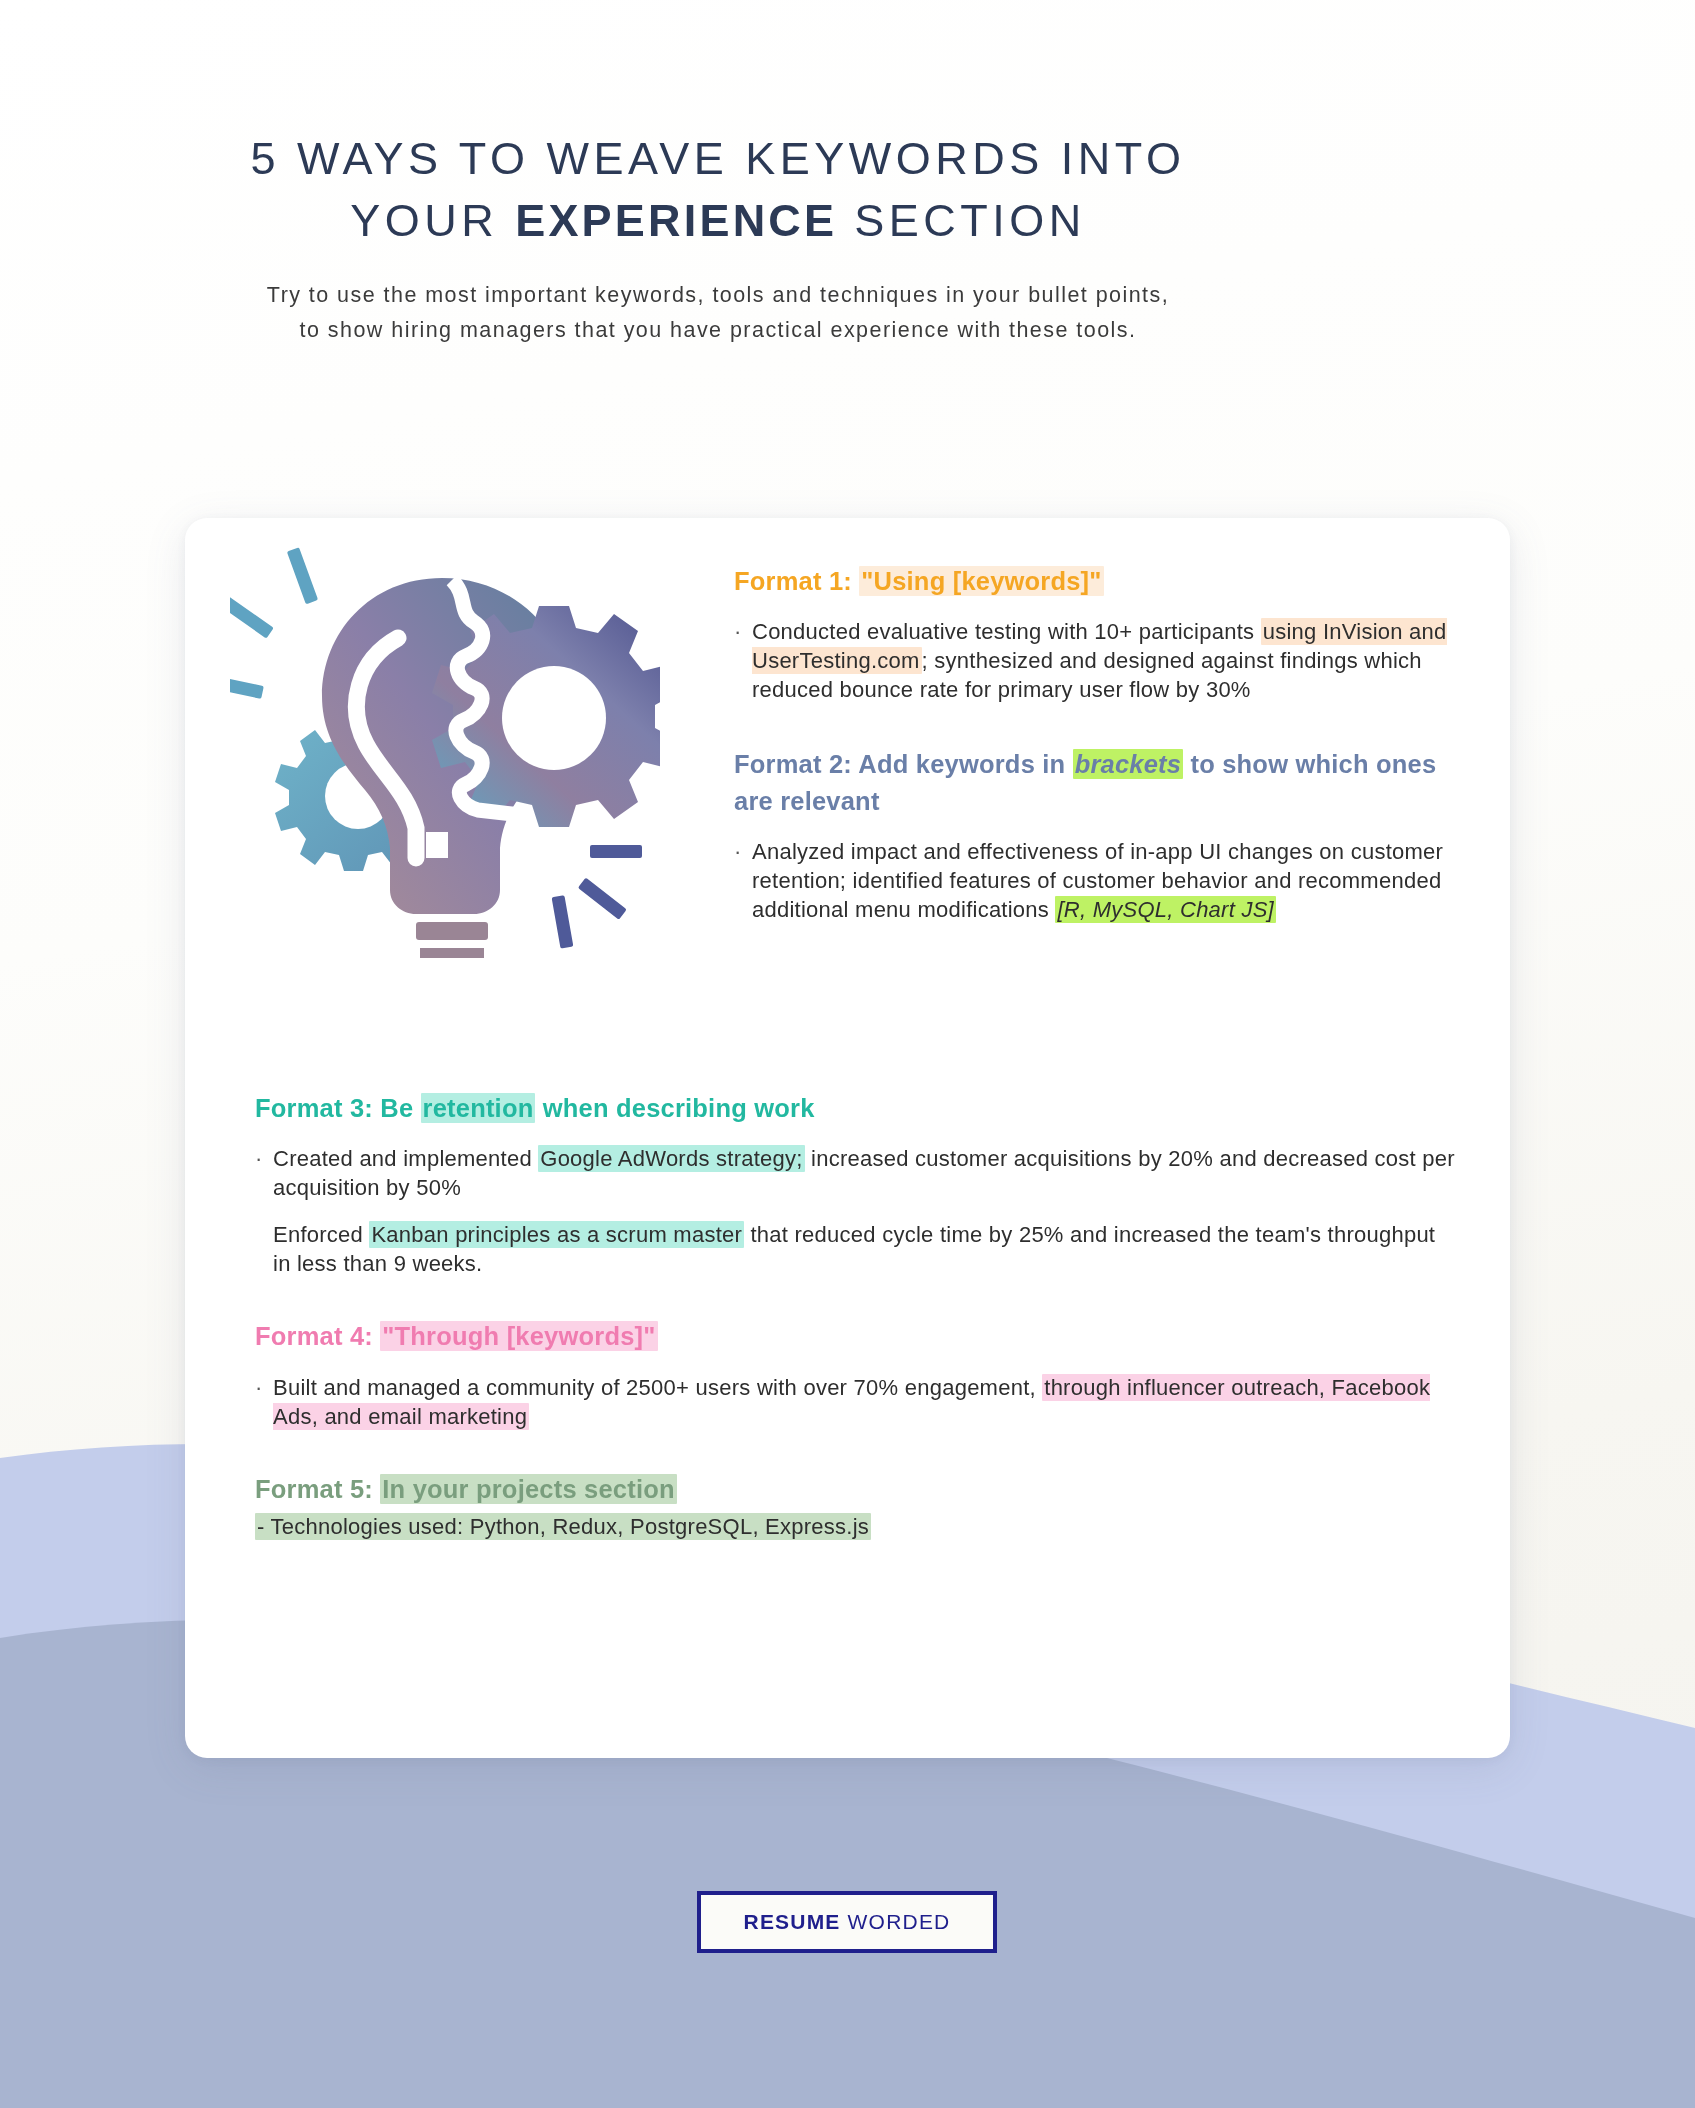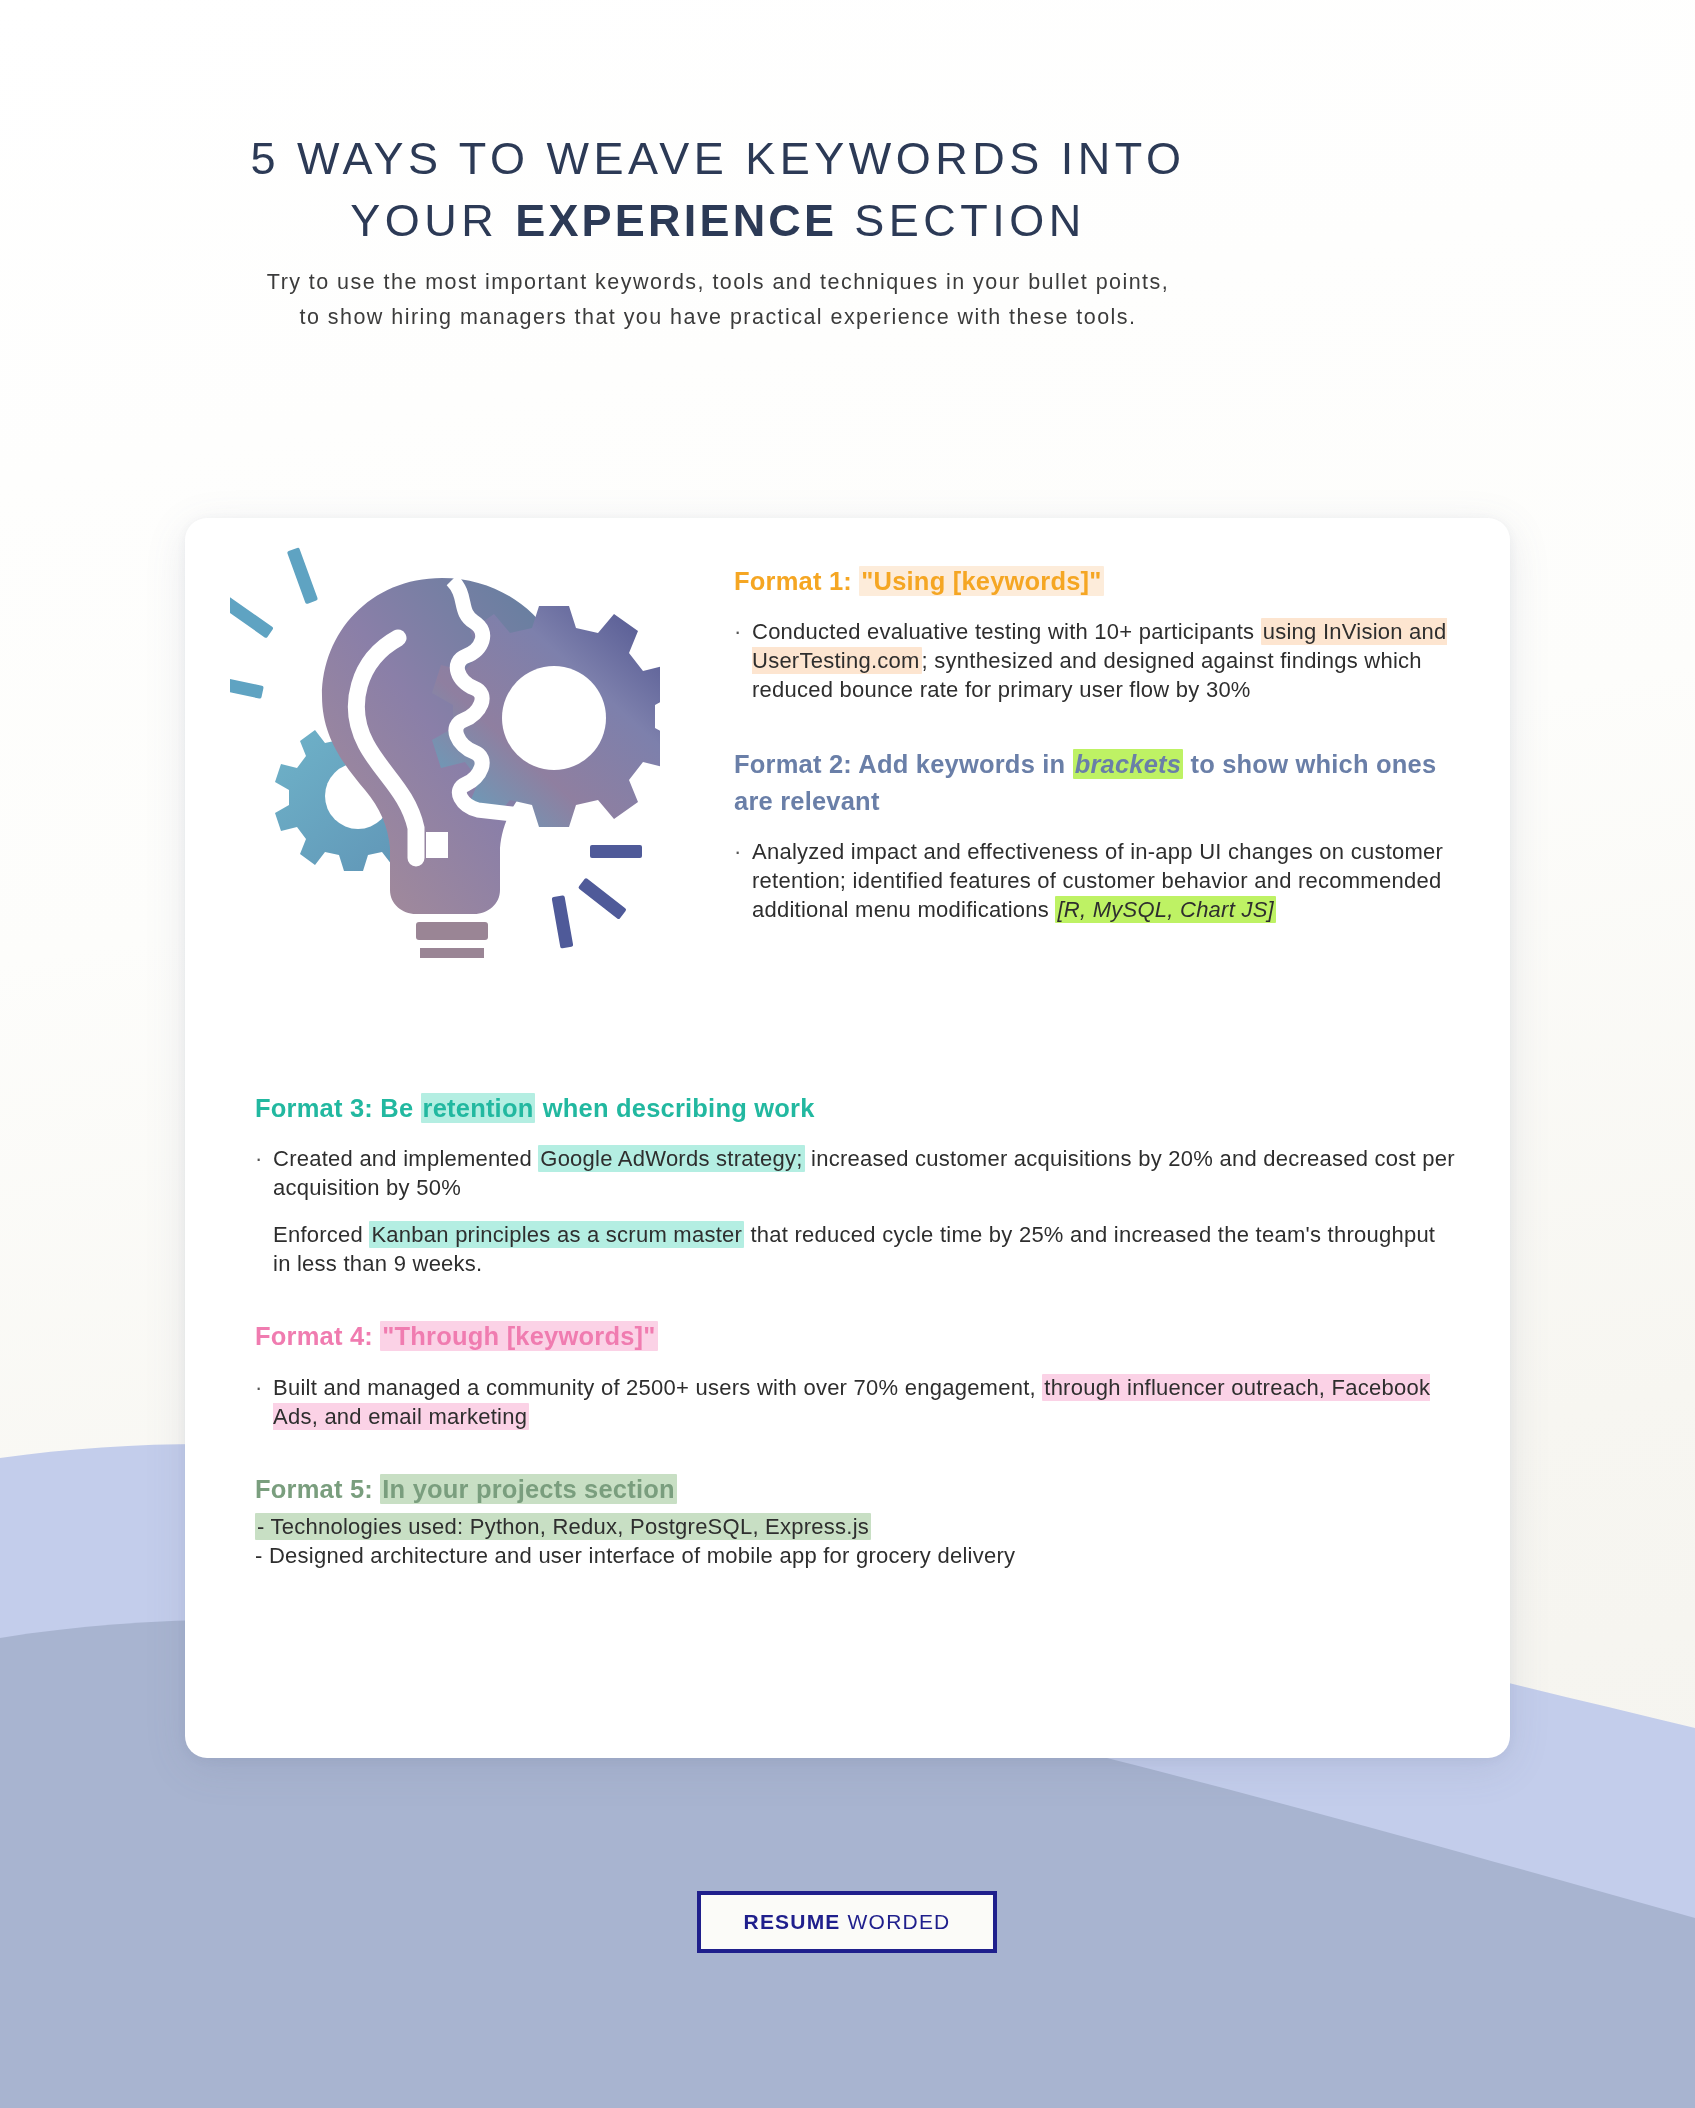--- a/index.html
+++ b/index.html
@@ -45,21 +45,21 @@
     font-size: 45px;
     letter-spacing: 4.5px;
     color: #2c3a56;
     font-weight: 400;
     line-height: 1.38;
     padding: 0 230px;
   }
   .title .strong { font-weight: 700; letter-spacing: 3.2px; }
 
   .subtitle {
-    margin-top: 13px;
+    margin-top: 26px;
     font-size: 21.5px;
     letter-spacing: 1.45px;
     color: #3b3b3b;
     line-height: 1.62;
     padding: 0 225px;
     font-weight: 400;
   }
 
   
   .card {
@@ -271,21 +271,20 @@
     </div>
 
     <div class="fmt c4" style="margin-bottom:40px;">
       <div class="fmt-head"><span>Format 4: </span><mark class="hl">"Through [keywords]"</mark></div>
       <div class="fmt-body indent"><span class="bullet">·</span><span>Built and managed a community of 2500+ users with over 70% engagement, </span><mark class="hl">through influencer outreach, Facebook Ads, and email marketing</mark><span></span></div>
     </div>
 
     <div class="fmt c5">
       <div class="fmt-head"><span>Format 5: </span><mark class="hl">In your projects section</mark></div>
       <div class="fmt-body"><mark class="hl">- Technologies used: Python, Redux, PostgreSQL, Express.js</mark></div>
-      <div class="fmt-body">- Designed architecture and user interface of mobile app for grocery delivery</div>
     </div>
 
   </div>
 </div>
 
 <div class="logo-box">
   <div class="logo-text"><span class="b">RESUME</span><span> WORDED</span></div>
 </div>
 
 </body></html>

